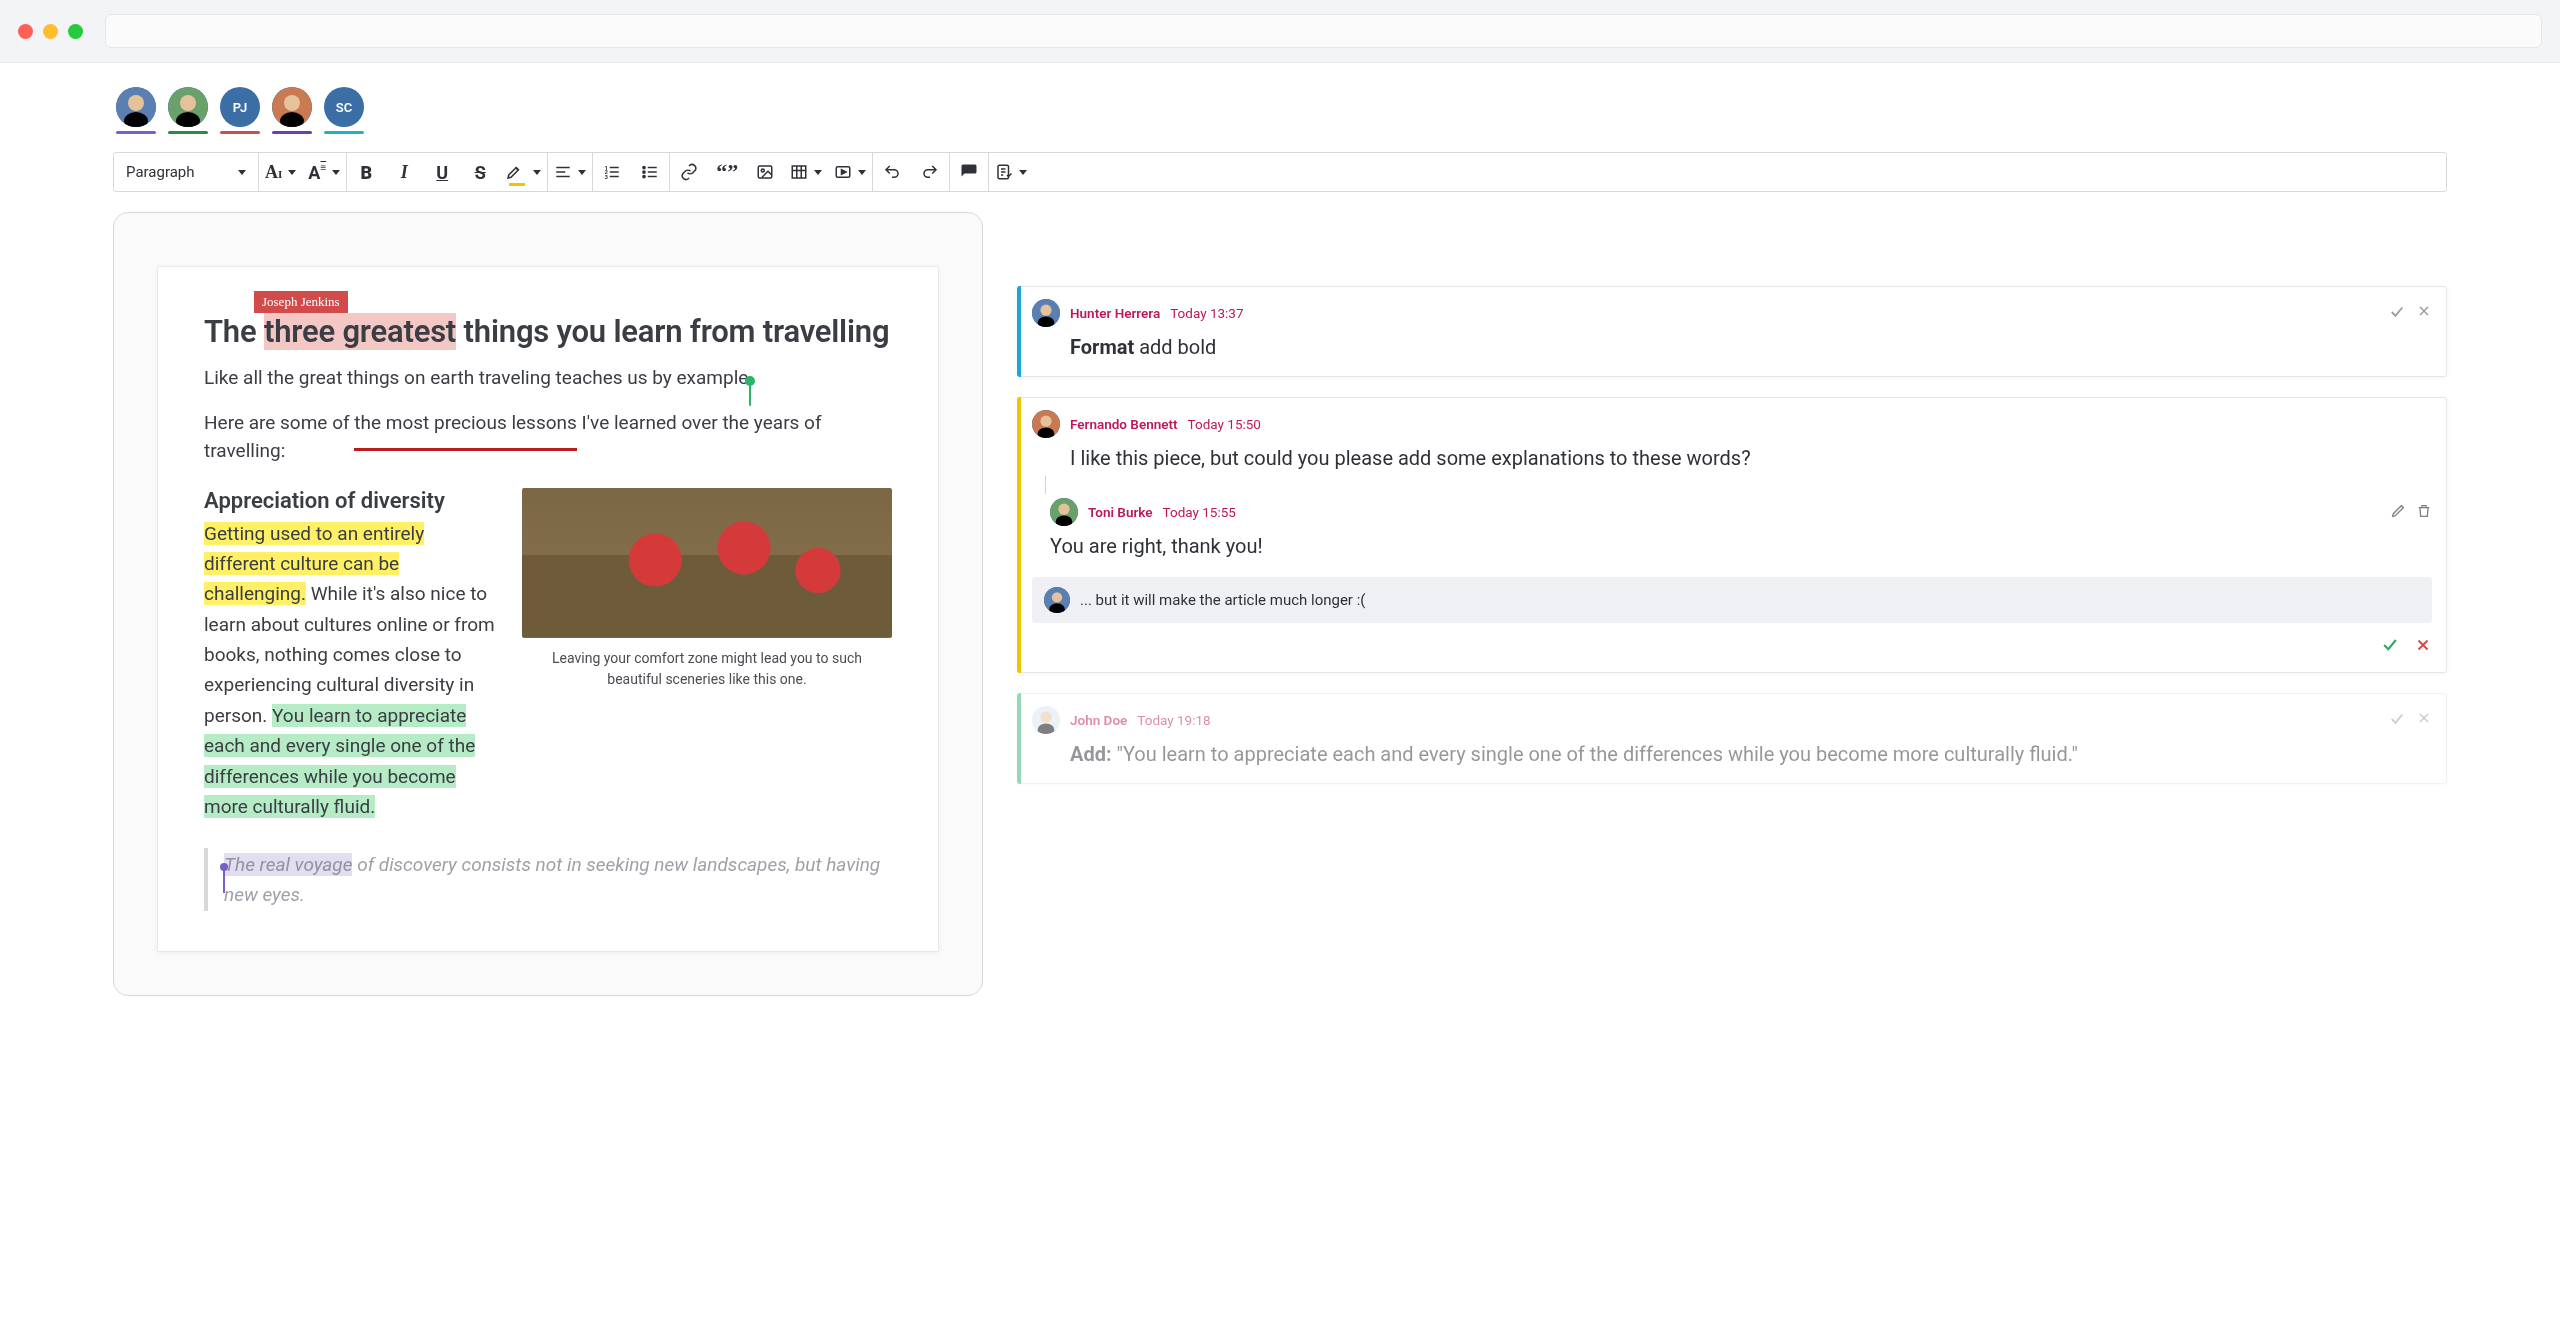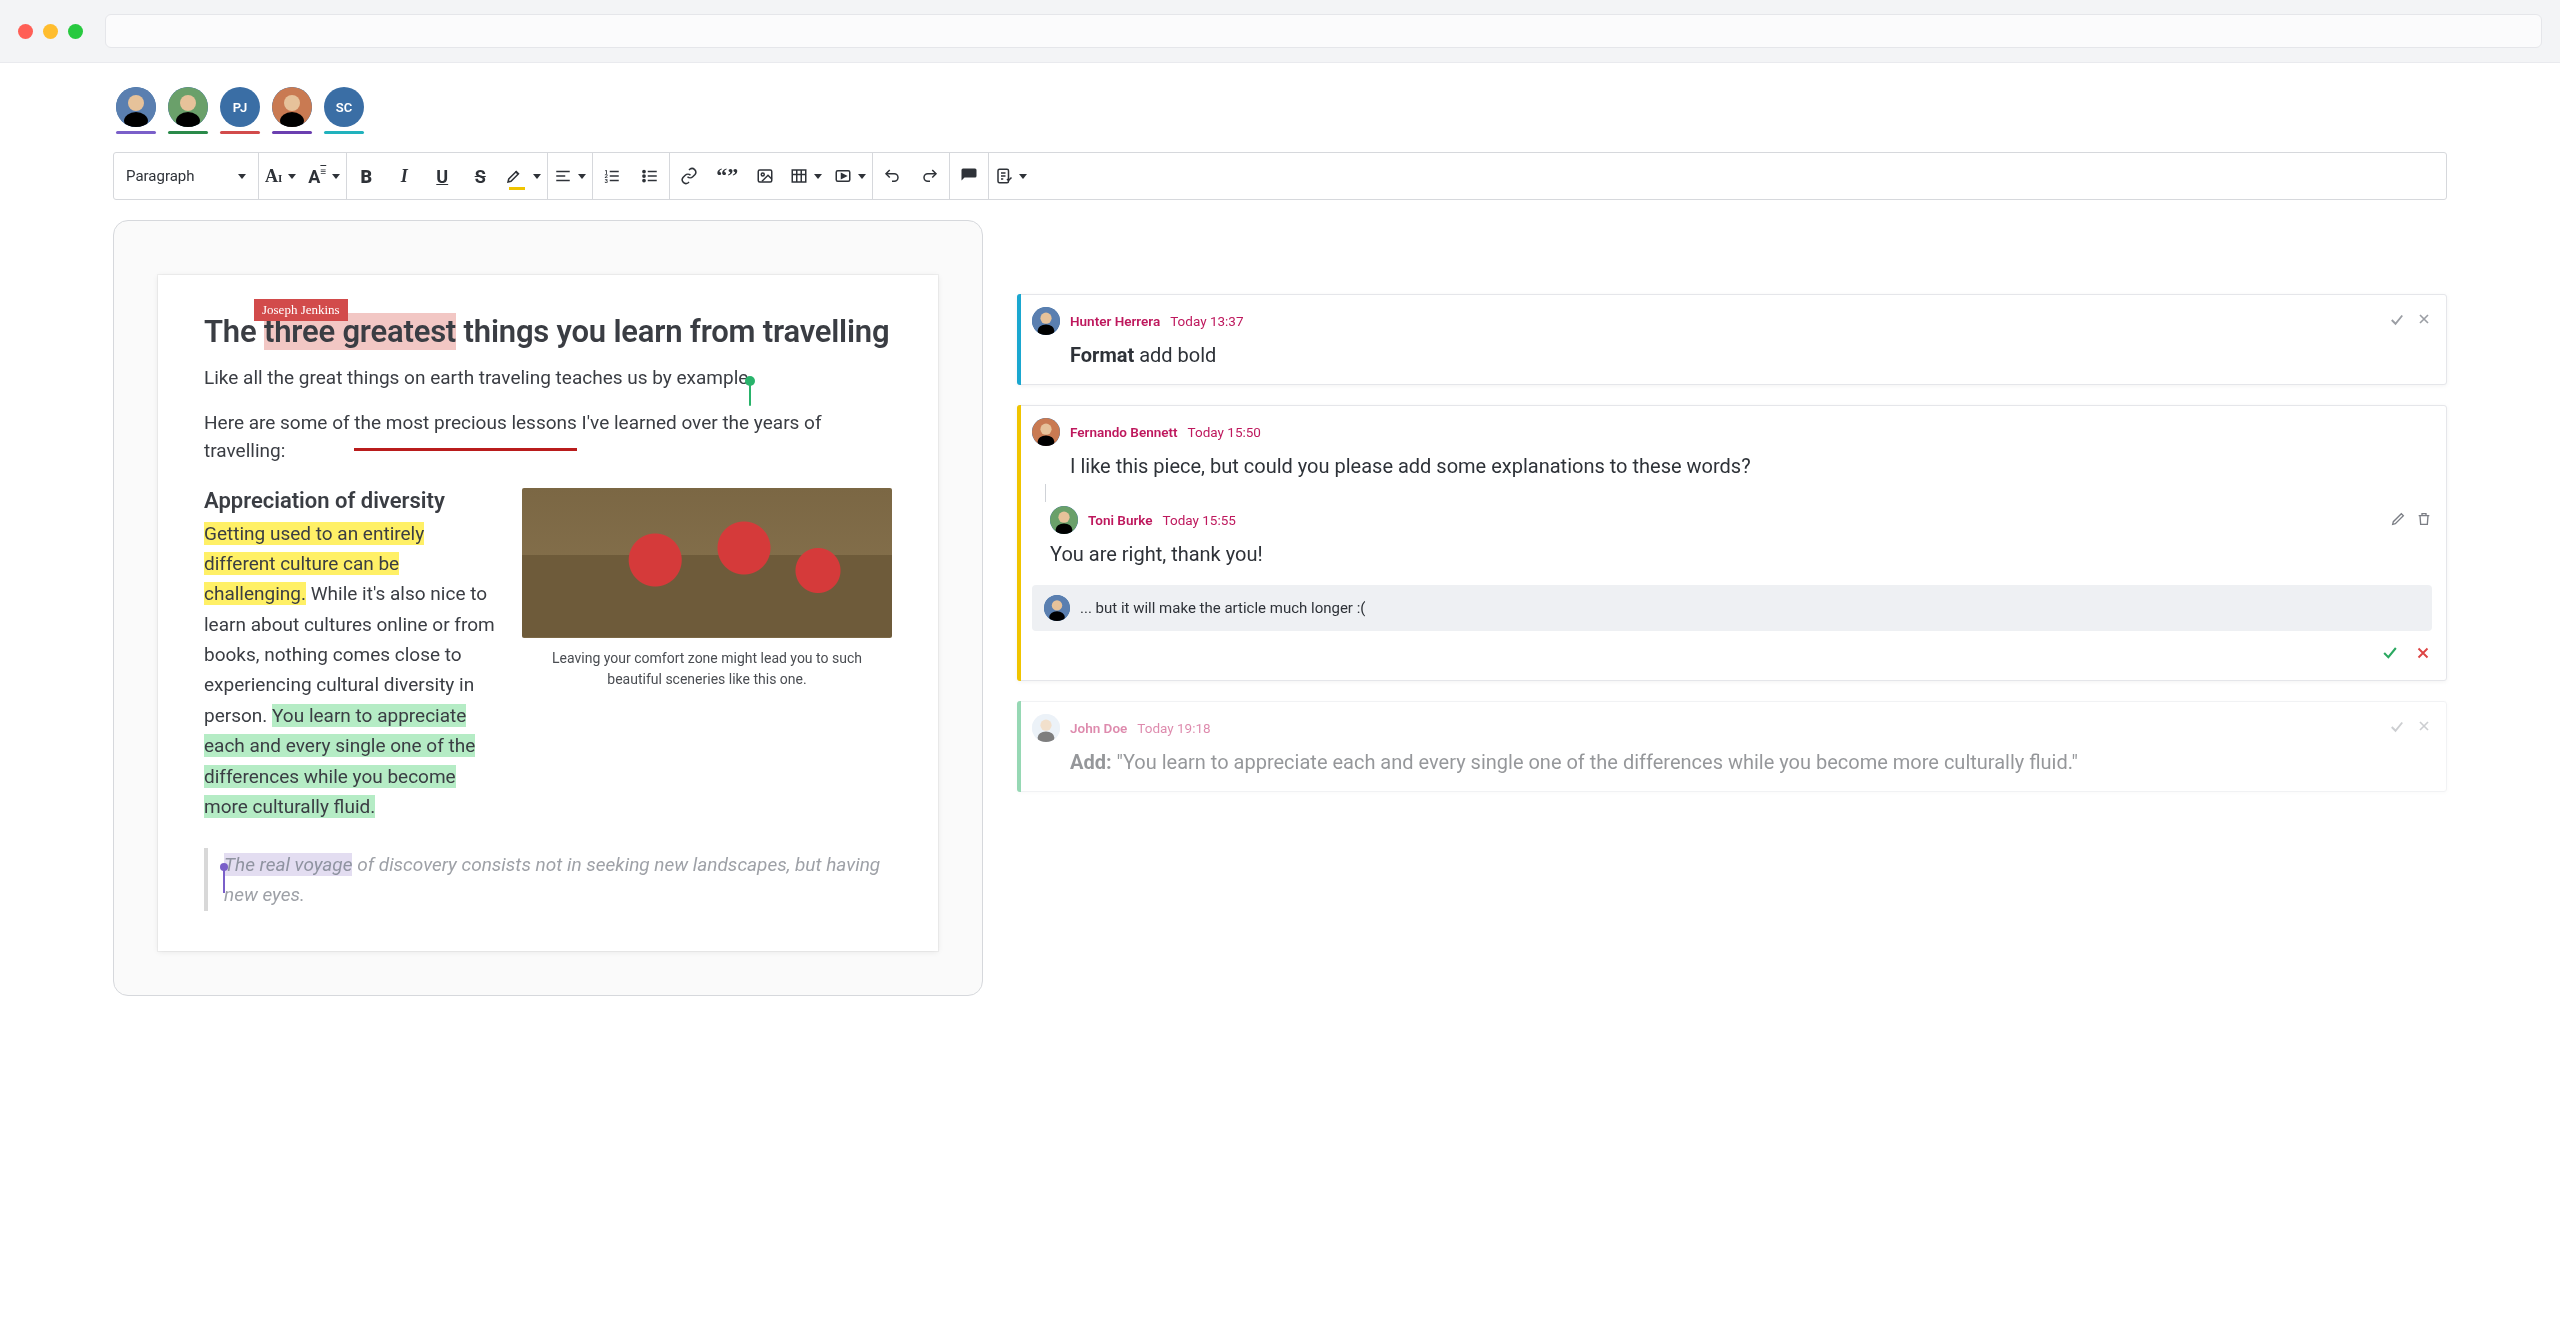--- a/index.html
+++ b/index.html
@@ -33,21 +33,21 @@
     align-items: center; justify-content: center; overflow: hidden;
     position: relative;
   }
   .avatar svg { width: 100%; height: 100%; }
   .avatar-underline { width: 40px; height: 3px; border-radius: 2px; }
 
   
   .toolbar-wrap { padding: 0 113px; }
   .toolbar {
     display: flex; align-items: stretch; border: 1px solid #d6d8dc;
-    border-radius: 3px; height: 48px; background: #fff;
+    border-radius: 3px; height: 40px; background: #fff;
   }
   .tb-group { display: flex; align-items: center; border-right: 1px solid #d6d8dc; }
   .tb-btn {
     min-width: 38px; height: 42px; display: flex; align-items: center;
     justify-content: center; color: #2e3238; cursor: pointer; position: relative;
     padding: 0 6px;
   }
   .tb-para {
     width: 144px; padding: 0 12px; display: flex; align-items: center;
     justify-content: space-between; color: #2e3238; font-size: 15px;
@@ -69,21 +69,21 @@
   .page {
     background: #fff; width: 780px; max-width: 100%;
     box-shadow: 0 1px 6px rgba(0,0,0,.08), 0 0 0 1px rgba(0,0,0,.04);
     padding: 38px 46px 40px 46px; color: #1f2328; position: relative;
   }
 
   .cursor-label {
     position: absolute; top: 24px; left: 96px; background: #d24b4b; color: #fff;
     font-size: 13px; padding: 3px 8px; font-family: Georgia, 'Times New Roman', serif;
   }
-  h1.title { font-size: 31px; font-weight: 600; color: #3a3d43; margin-bottom: 14px; font-family: -apple-system, "Segoe UI", Roboto, sans-serif; letter-spacing: -0.2px; }
+  h1.title { font-size: 31px; font-weight: 600; color: #3a3d43; margin-bottom: 14px; font-family: -apple-system, "Segoe UI", Roboto, sans-serif; letter-spacing: -0.2px; margin-top: 8px; }
   .title .sel-red { background: #f2c7c4; }
   .para1 { font-size: 19px; color: #3a3d43; margin-bottom: 16px; line-height: 1.5; }
   .caret-green {
     display: inline-block; position: relative;
   }
   .caret-green::after {
     content: ""; position: absolute; right: -3px; top: -2px; width: 2px; height: 24px;
     background: #29b36b; border-radius: 1px;
   }
   .caret-green::before {

